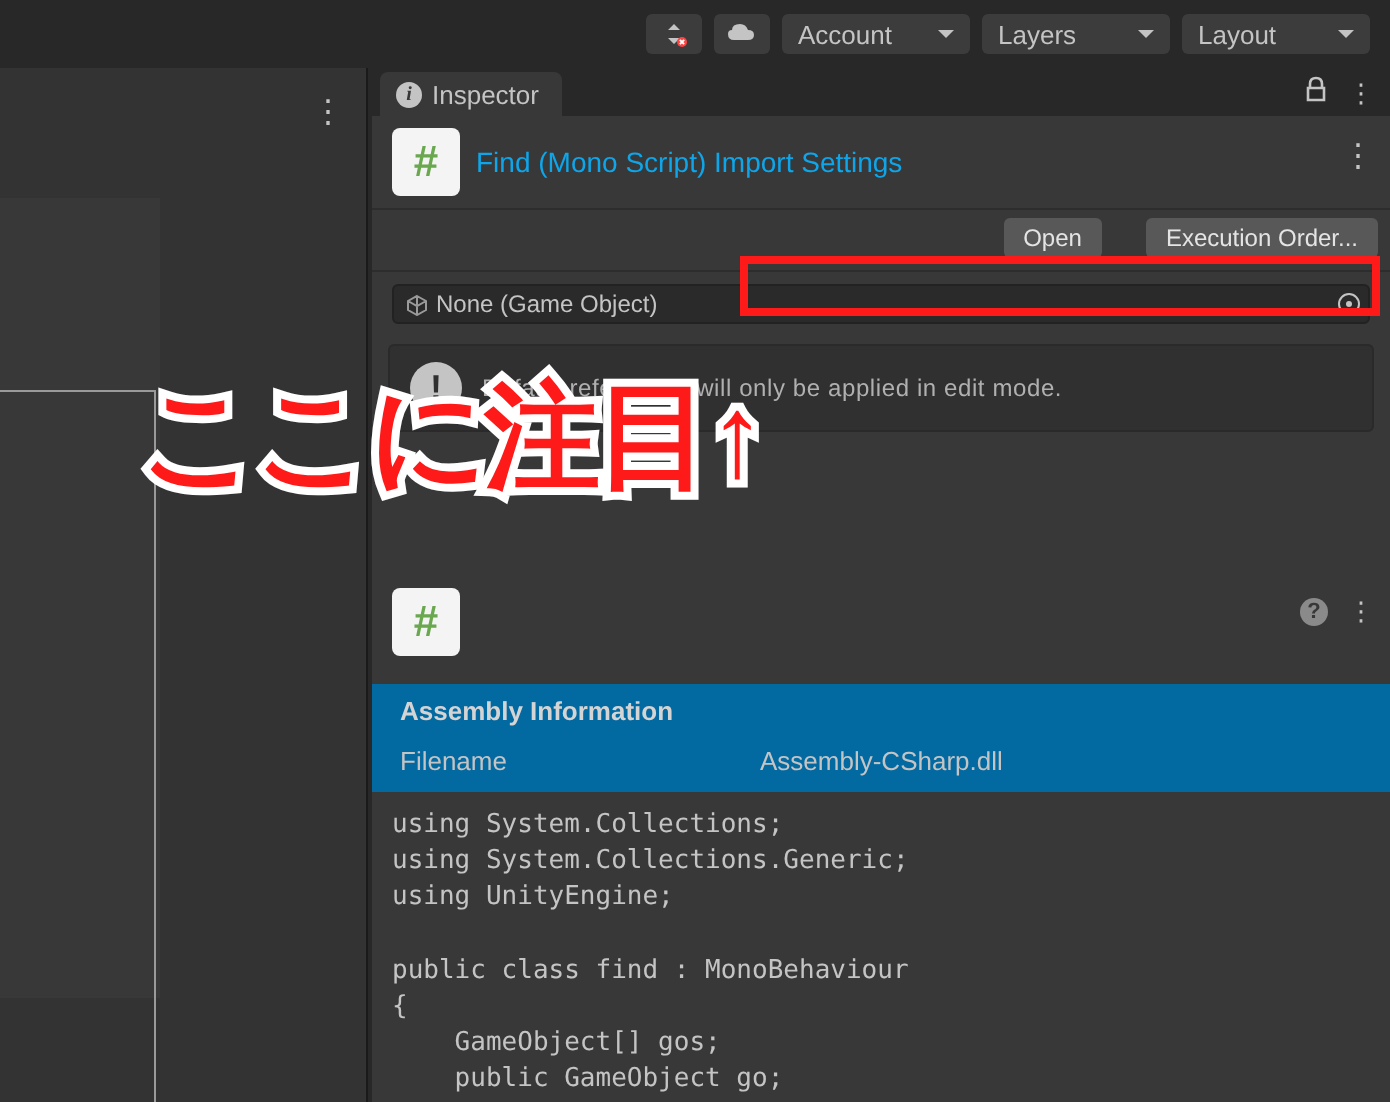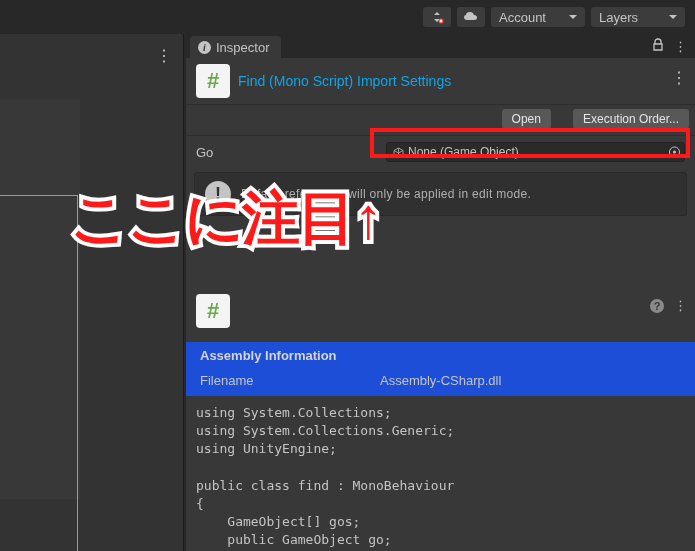--- a/index.html
+++ b/index.html
@@ -280,21 +280,21 @@
   .help-icon {
     width: 14px; height: 14px;
     border-radius: 50%;
     background: #8a8a8a;
     color: #383838;
     font-size: 11px;
     font-weight: bold;
     display: flex; align-items: center; justify-content: center;
   }
   .assembly-section {
-    background: #1d4ed8;
+    background: #0369a1;
     margin-top: 8px;
   }
   .assembly-header {
     padding: 6px 14px;
     font-weight: bold;
     font-size: 13px;
     color: #d4d4d4;
   }
   .assembly-row {
     display: flex;
@@ -328,20 +328,24 @@
     <svg width="16" height="12" viewBox="0 0 16 12">
         <path d="M4 9 Q1 9 1 6 Q1 4 3 4 Q3 1 7 1 Q10 1 11 4 Q14 4 14 6.5 Q14 9 11 9 Z" fill="#c4c4c4"></path>
       </svg>
   </div>
   <div class="toolbar-dd">
     <span>Account</span>
     <span class="chev"></span>
   </div>
   <div class="toolbar-dd">
     <span>Layers</span>
+    <span class="chev"></span>
+  </div>
+  <div class="toolbar-dd">
+    <span>Layout</span>
     <span class="chev"></span>
   </div>
 </div>
 
 <div class="left-panel">
   <div class="kebab">⋮</div>
   <div class="canvas-area">
     <div class="canvas-rect"></div>
   </div>
 </div>
@@ -367,21 +371,20 @@
     <div class="header-title">Find (Mono Script) Import Settings</div>
     <div class="header-kebab">⋮</div>
   </div>
 
   <div class="btn-row">
     <div class="btn">Open</div>
     <div class="btn">Execution Order...</div>
   </div>
 
   <div class="field-row">
-    <div class="field-label">Go</div>
     <div class="object-field">
       <span class="cube-ico">
         <svg width="11" height="11" viewBox="0 0 11 11">
             <path d="M5.5 1 L10 3.5 L10 8 L5.5 10.5 L1 8 L1 3.5 Z M5.5 1 L5.5 10.5 M1 3.5 L5.5 6 L10 3.5 M5.5 6 L5.5 10.5" fill="none" stroke="#9a9a9a" stroke-width="1"></path>
           </svg>
       </span>
       <span>None (Game Object)</span>
       <span class="picker-dot"></span>
     </div>
   </div>

